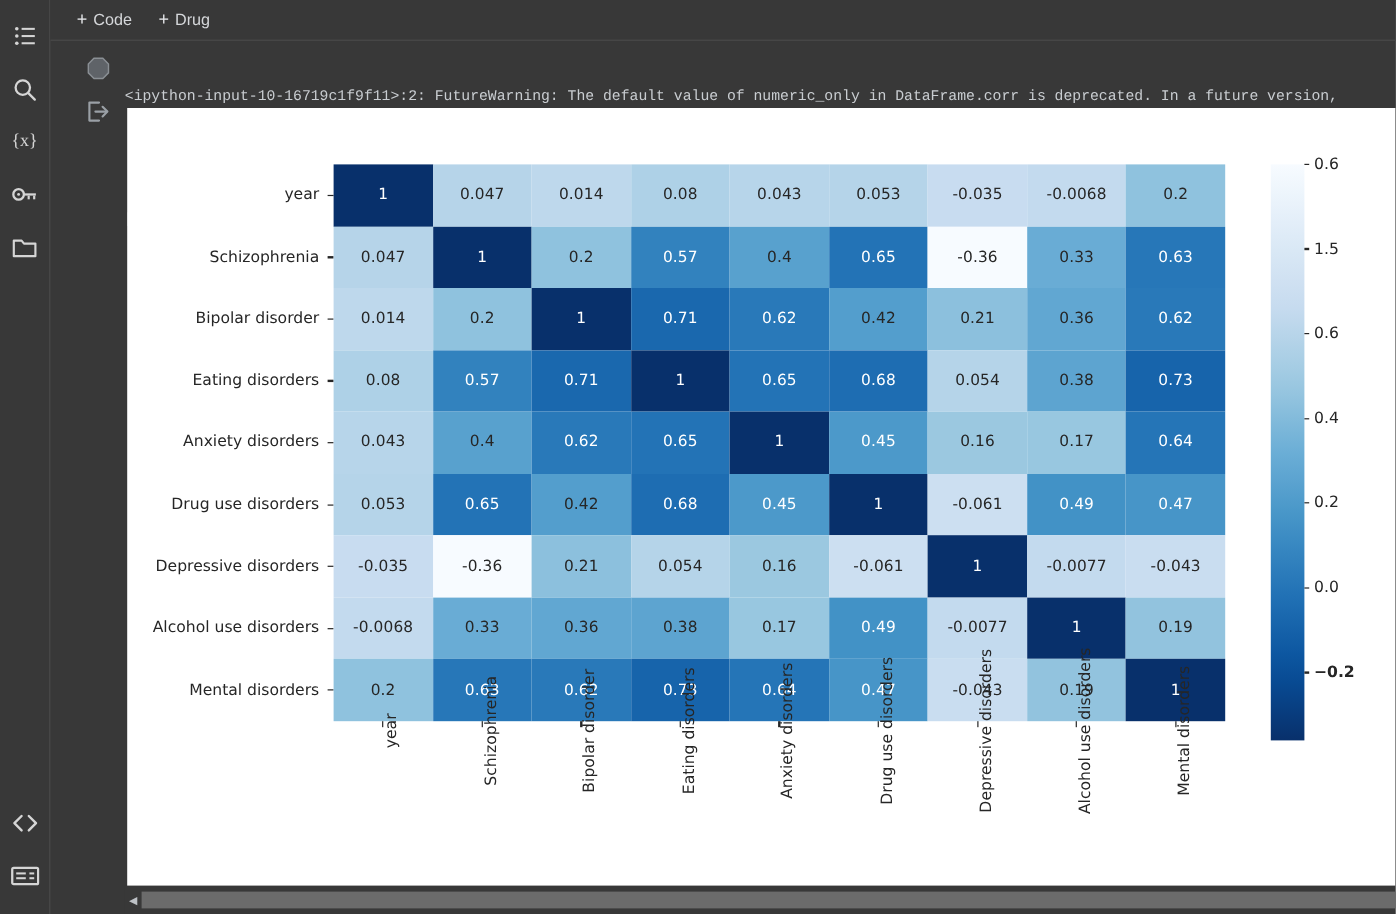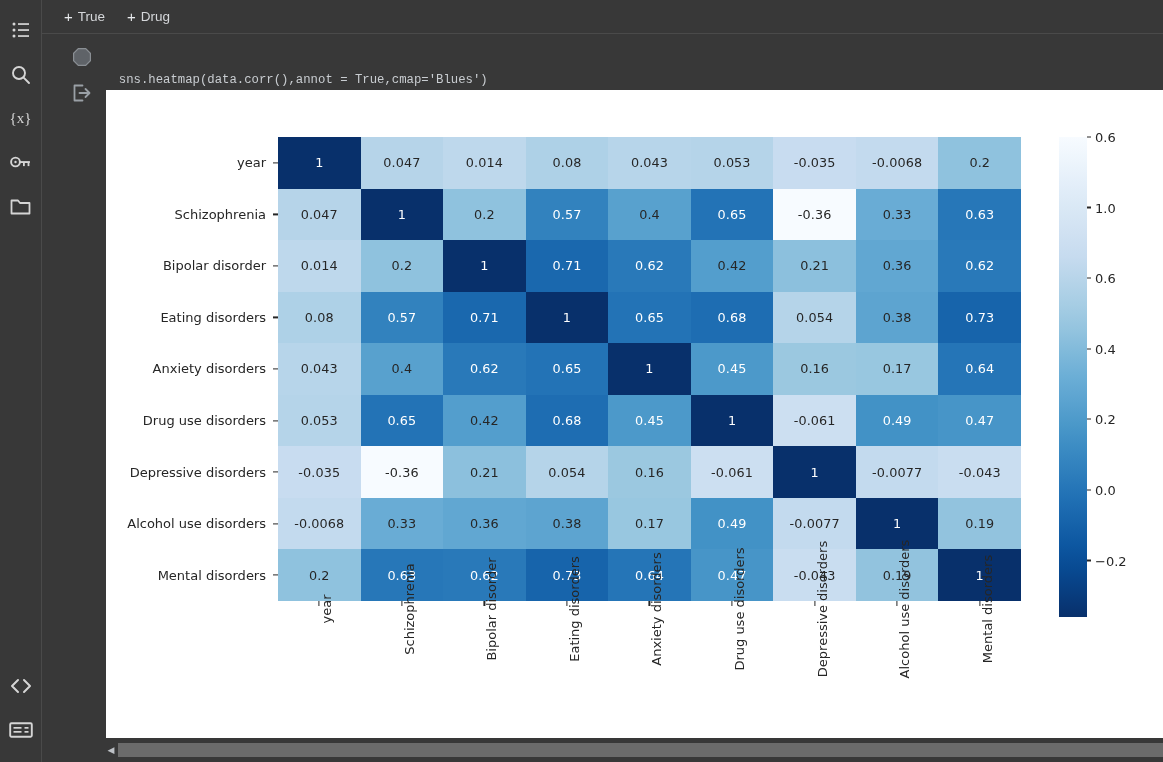--- a/index.html
+++ b/index.html
@@ -210,21 +210,21 @@
           <rect x="15.5" y="6" width="4" height="1.7" fill="#d5d5d5"></rect>
           <rect x="15.5" y="10" width="4" height="1.7" fill="#d5d5d5"></rect>
         </svg>
       </div>
     </div>
   </div>
 
   <div id="toolbar">
     <div class="tb-btn">
       <span class="tb-plus">+</span>
-      <span class="tb-label">True</span>
+      <span class="tb-label">Code</span>
     </div>
     <div class="tb-btn">
       <span class="tb-plus">+</span>
       <span class="tb-label">Drug</span>
     </div>
   </div>
 
   <div id="gutter">
     <div class="gut-ico">
       <svg width="20" height="20" viewBox="0 0 20 20">
@@ -236,20 +236,21 @@
         <path d="M10.5 2.5 H2.5 V17.5 H10.5" fill="none" stroke="#9aa0a6" stroke-width="1.8" stroke-linecap="round" stroke-linejoin="round"></path>
         <line x1="7.5" y1="10" x2="17" y2="10" stroke="#9aa0a6" stroke-width="1.8" stroke-linecap="round"></line>
         <polyline points="13.5,6 17.5,10 13.5,14" fill="none" stroke="#9aa0a6" stroke-width="1.8" stroke-linecap="round" stroke-linejoin="round"></polyline>
       </svg>
     </div>
   </div>
 
   <div id="output-wrap">
 
     <div id="warning">
+      <div>&lt;ipython-input-10-16719c1f9f11&gt;:2: FutureWarning: The default value of numeric_only in DataFrame.corr is deprecated. In a future version,</div>
       <div>  sns.heatmap(data.corr(),annot = True,cmap='Blues')</div>
     </div>
     <div id="empty-out">[]</div>
 
     <div id="figure">
       <div id="rowlabels">
           <div class="rowlab">year</div>
           <div class="rowlab">Schizophrenia</div>
           <div class="rowlab">Bipolar disorder</div>
           <div class="rowlab">Eating disorders</div>
@@ -381,39 +382,39 @@
           </div>
         </div>
       <div id="cbar-wrap">
         <div id="cbar" style="background: linear-gradient(to top, rgb(8, 48, 107) 0%, rgb(8, 61, 127) 5%, rgb(8, 74, 146) 10%, rgb(13, 87, 161) 15%, rgb(23, 100, 171) 20%, rgb(33, 113, 181) 25%, rgb(46, 126, 188) 30%, rgb(59, 139, 195) 35%, rgb(74, 152, 201) 40%, rgb(91, 163, 208) 45%, rgb(107, 174, 214) 50%, rgb(127, 185, 218) 55%, rgb(148, 196, 223) 60%, rgb(166, 205, 228) 65%, rgb(182, 212, 233) 70%, rgb(198, 219, 239) 75%, rgb(208, 225, 242) 80%, rgb(217, 232, 245) 85%, rgb(227, 238, 249) 90%, rgb(237, 245, 252) 95%, rgb(247, 251, 255) 100%);"></div>
       <div class="cbtick" style="top: 0px;">
             <i></i>
             <span>0.6</span>
           </div>
           <div class="cbtick" style="top: 70.5882px;">
             <i></i>
-            <span>1.0</span>
+            <span>1.5</span>
           </div>
           <div class="cbtick" style="top: 141.176px;">
             <i></i>
             <span>0.6</span>
           </div>
           <div class="cbtick" style="top: 211.765px;">
             <i></i>
             <span>0.4</span>
           </div>
           <div class="cbtick" style="top: 282.353px;">
             <i></i>
             <span>0.2</span>
           </div>
           <div class="cbtick" style="top: 352.941px;">
             <i></i>
             <span>0.0</span>
           </div>
-          <div class="cbtick" style="top: 423.529px;">
+          <div class="cbtick" style="top: 423.529px; font-weight: bold;">
             <i></i>
             <span>−0.2</span>
           </div>
         </div>
     </div>
   </div>
 
   <div id="hscroll">
     <div id="hscroll-left">◀</div>
     <div id="hscroll-track"></div>

